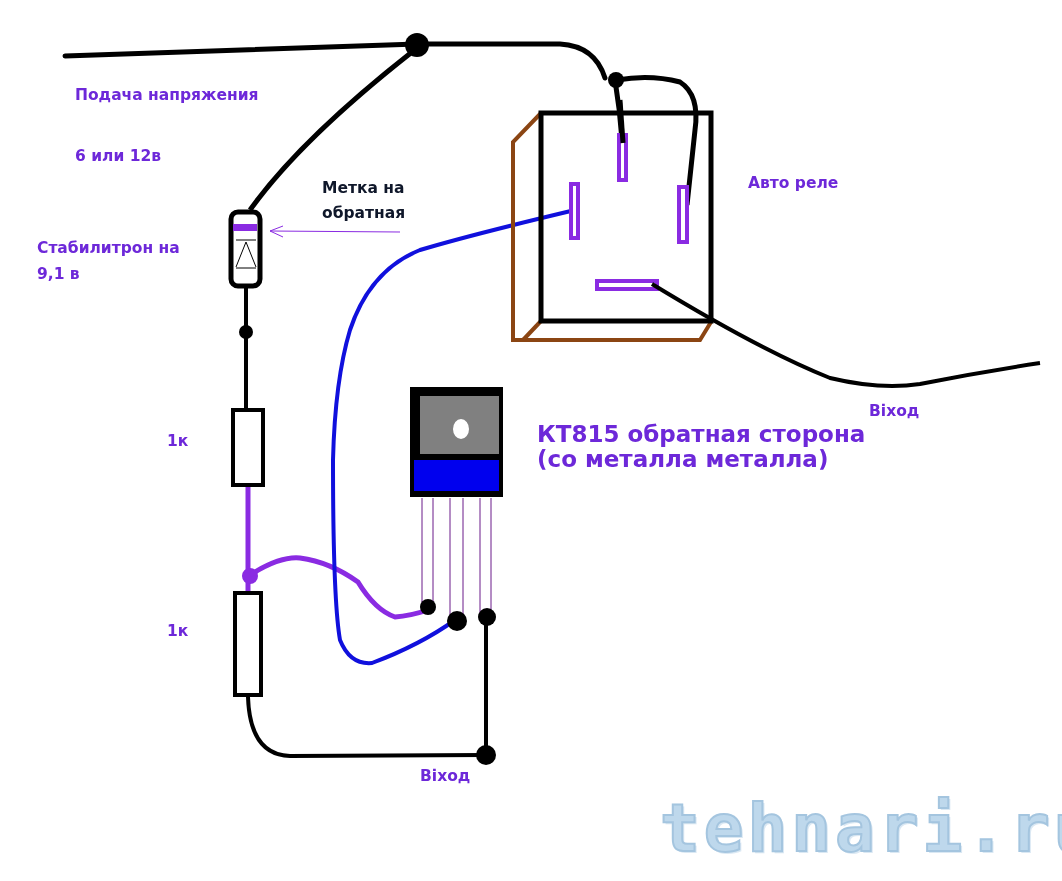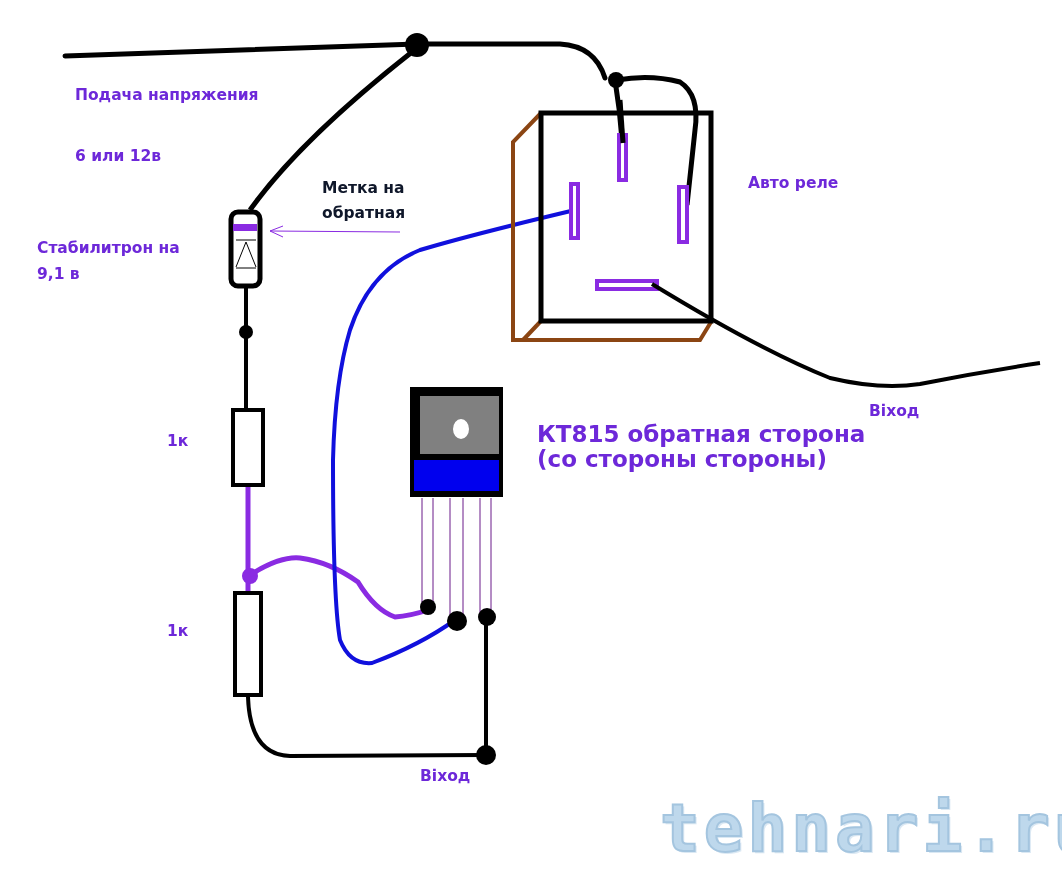--- a/index.html
+++ b/index.html
@@ -76,17 +76,17 @@
 
 <div class="lbl" style="left:75px; top:84px;">Подача напряжения</div>
 <div class="lbl" style="left:75px; top:108px;margin-top:37px;">6 или 12в</div>
 <div class="lbl lbl-purple" style="left:322px; top:177px;">Метка на</div>
 <div class="lbl lbl-purple" style="left:322px; top:202px;">обратная</div>
 <div class="lbl" style="left:37px; top:237px;text-align:center;">Стабилитрон на</div>
 <div class="lbl" style="left:37px; top:263px;text-align:right;">9,1 в</div>
 <div class="lbl" style="left:748px; top:172px;">Авто реле</div>
 <div class="lbl" style="left:869px; top:400px;">Віход</div>
 <div class="lbl kt" style="left:537px; top:421px;">КТ815 обратная сторона</div>
-<div class="lbl kt" style="left:537px; top:446px;">(со стороны стороны)</div>
+<div class="lbl kt" style="left:537px; top:446px;">(со металла металла)</div>
 <div class="lbl" style="left:167px; top:430px;">1к</div>
 <div class="lbl" style="left:167px; top:620px;">1к</div>
 <div class="lbl" style="left:420px; top:765px;">Віход</div>
 <div class="wm">tehnari.ru</div>
 
 </body></html>

